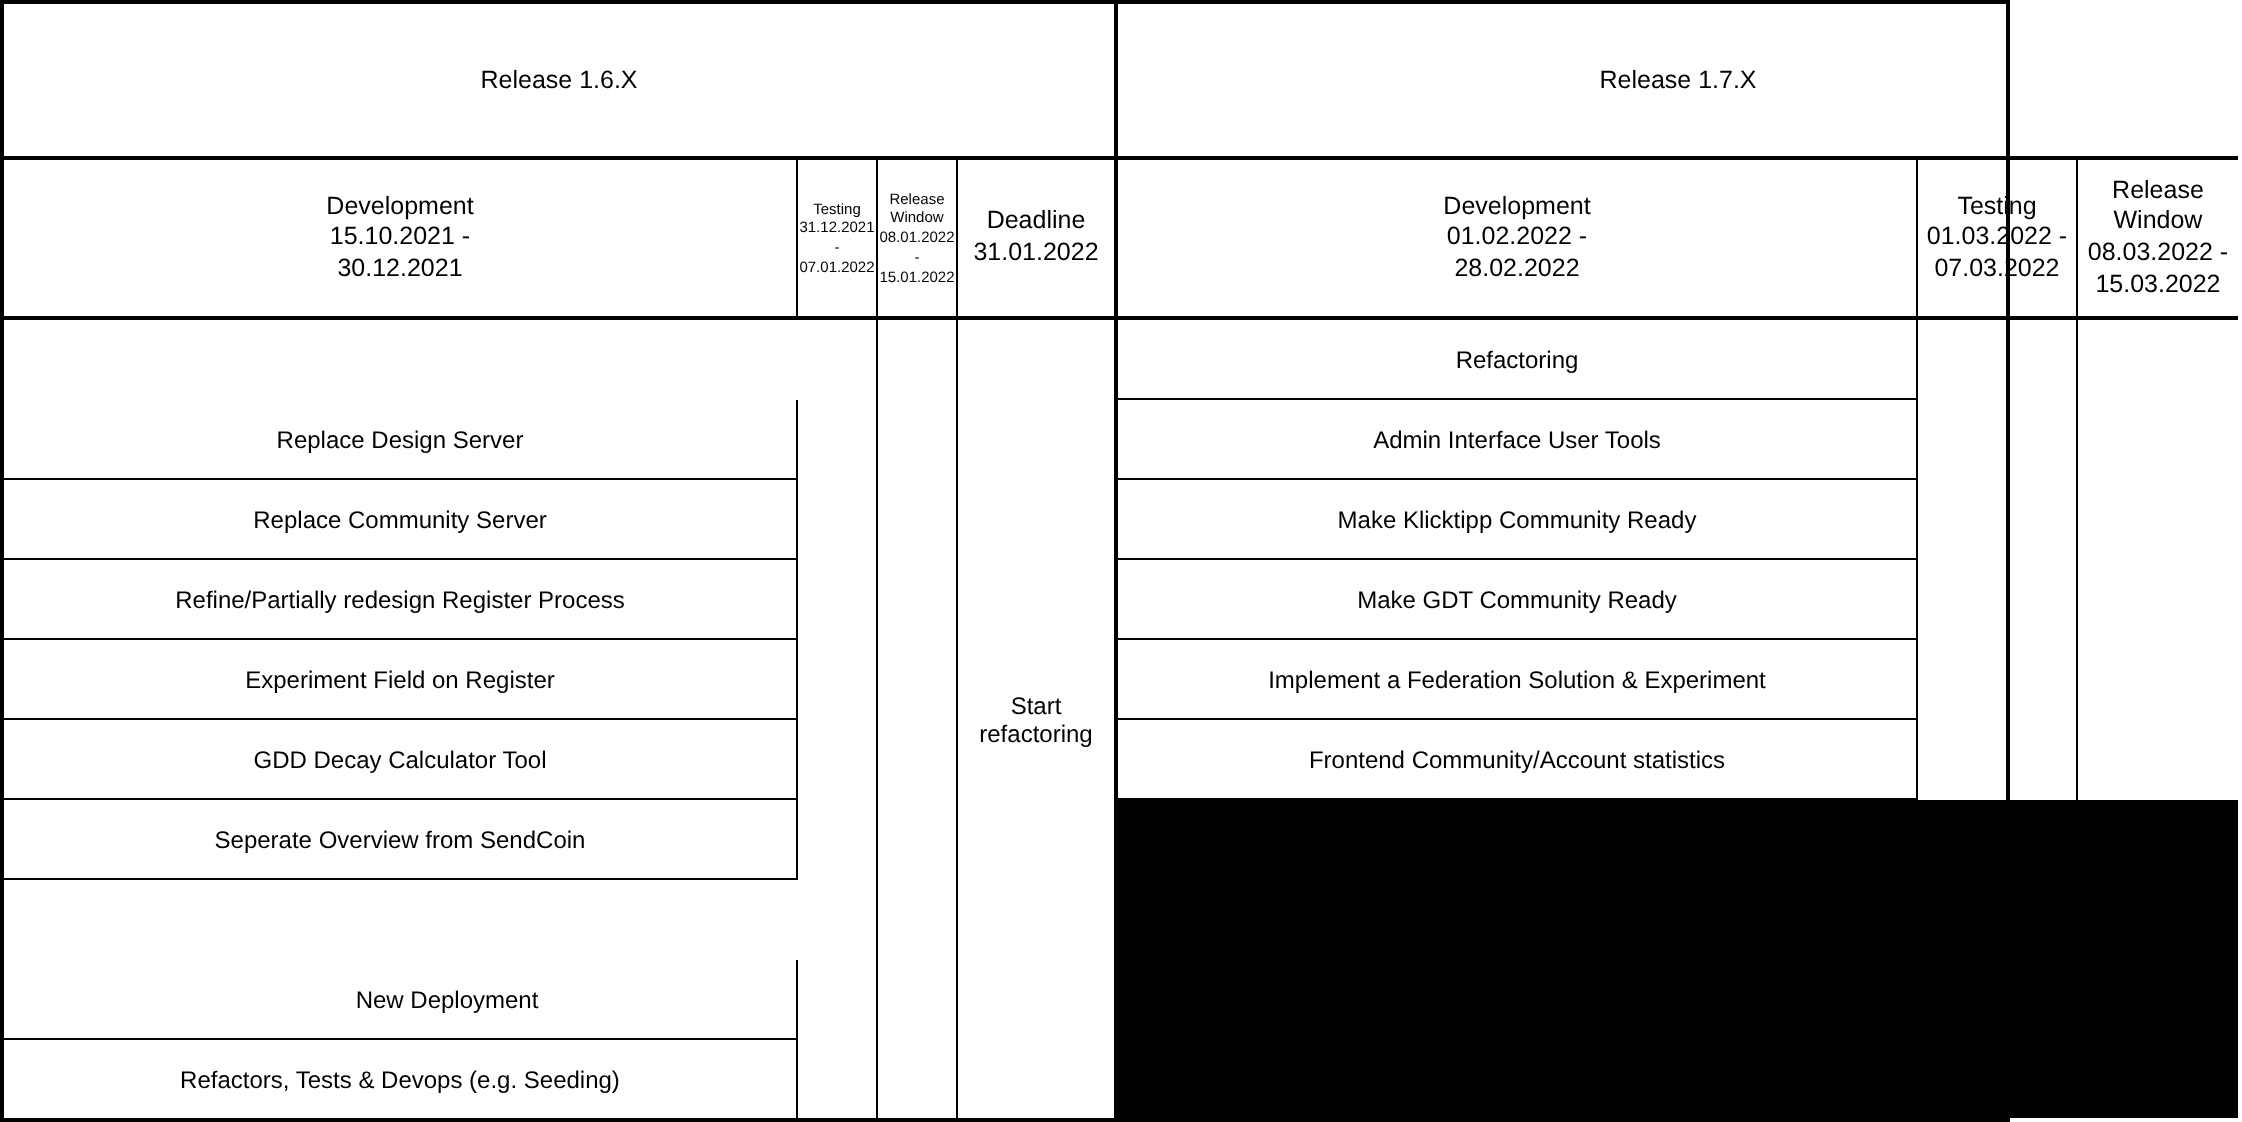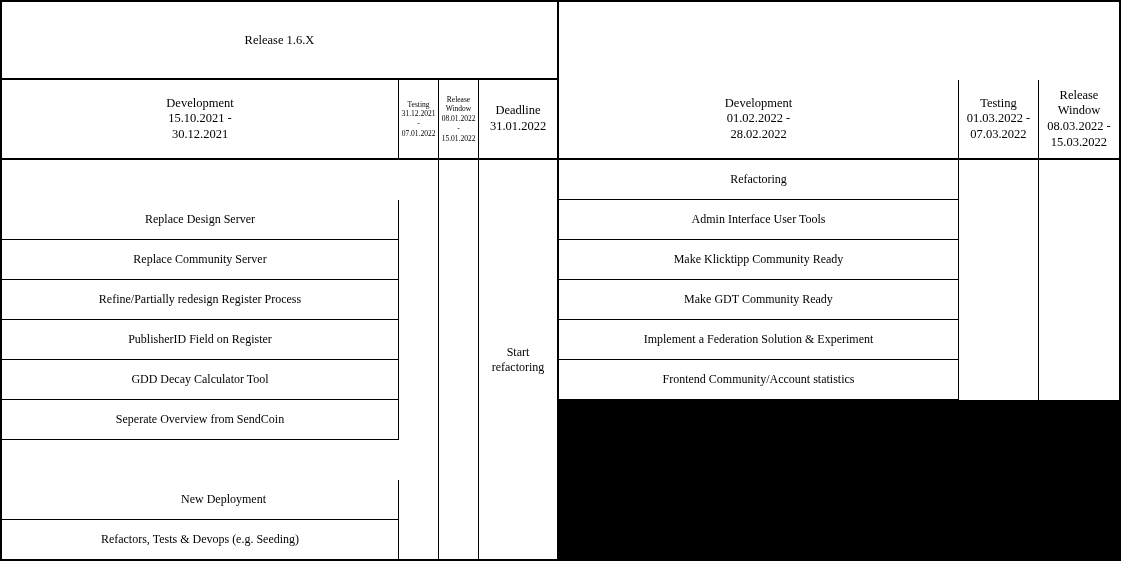--- a/index.html
+++ b/index.html
@@ -4,30 +4,30 @@
 <style>
   :root {
     --border: #000000;
     --bg: #ffffff;
     --text: #000000;
     --redacted: #000000;
   }
   html, body { margin: 0; padding: 0; background: var(--bg); }
 
   .plan-table {
-    width: 1121px;
+    width: 1005px;
     height: 561px;
     box-sizing: border-box;
     border: 2px solid var(--border);
     background: var(--bg);
     color: var(--text);
     display: grid;
     grid-template-columns: 397px 40px 40px 80px 400px 80px 80px;
     grid-template-rows: 78px 80px repeat(9, 40px) 39px;
-    font-family: Liberation Serif, serif;
+    font-family: Liberation Sans, sans-serif;
   }
 
   .cell {
     box-sizing: border-box;
     display: flex;
     align-items: center;
     justify-content: center;
     text-align: center;
     white-space: pre-line;
     border-right: 1px solid var(--border);
@@ -49,20 +49,21 @@
     background: var(--redacted);
     border: none;
   }
 </style>
 </head>
 <body>
 
 <div class="plan-table">
 
   <div class="cell fs-title bb2 br2" style="grid-column:1/5; grid-row:1;">Release 1.6.X</div>
+  <div class="cell fs-title bb2 no-br" style="grid-column:5/8; grid-row:1;">Release 1.7.X</div>
 
   <div class="cell fs-head bb2" style="grid-column:1; grid-row:2;">Development
 15.10.2021 -
 30.12.2021</div>
   <div class="cell fs-small bb2" style="grid-column:2; grid-row:2;">Testing
 31.12.2021
 -
 07.01.2022</div>
   <div class="cell fs-small bb2" style="grid-column:3; grid-row:2;">Release
 Window
@@ -79,21 +80,21 @@
 01.03.2022 -
 07.03.2022</div>
   <div class="cell fs-head bb2 no-br" style="grid-column:7; grid-row:2;">Release
 Window
 08.03.2022 -
 15.03.2022</div>
 
   <div class="cell fs-task" style="grid-column:1; grid-row:4;">Replace Design Server</div>
   <div class="cell fs-task" style="grid-column:1; grid-row:5;">Replace Community Server</div>
   <div class="cell fs-task" style="grid-column:1; grid-row:6;">Refine/Partially redesign Register Process</div>
-  <div class="cell fs-task" style="grid-column:1; grid-row:7;">PublisherID Field on Register</div>
+  <div class="cell fs-task" style="grid-column:1; grid-row:7;">Experiment Field on Register</div>
   <div class="cell fs-task" style="grid-column:1; grid-row:8;">GDD Decay Calculator Tool</div>
   <div class="cell fs-task" style="grid-column:1; grid-row:9;">Seperate Overview from SendCoin</div>
   <div class="cell fs-task" style="grid-column:1; grid-row:11;padding-left:47px;">New Deployment</div>
   <div class="cell fs-task no-bb" style="grid-column:1; grid-row:12;">Refactors, Tests &amp; Devops (e.g. Seeding)</div>
 
   <div class="cell no-bb" style="grid-column:2; grid-row:3/13;"></div>
   <div class="cell no-bb" style="grid-column:3; grid-row:3/13;"></div>
   <div class="cell fs-task br2 no-bb" style="grid-column:4; grid-row:3/13;">Start
 refactoring</div>
 

